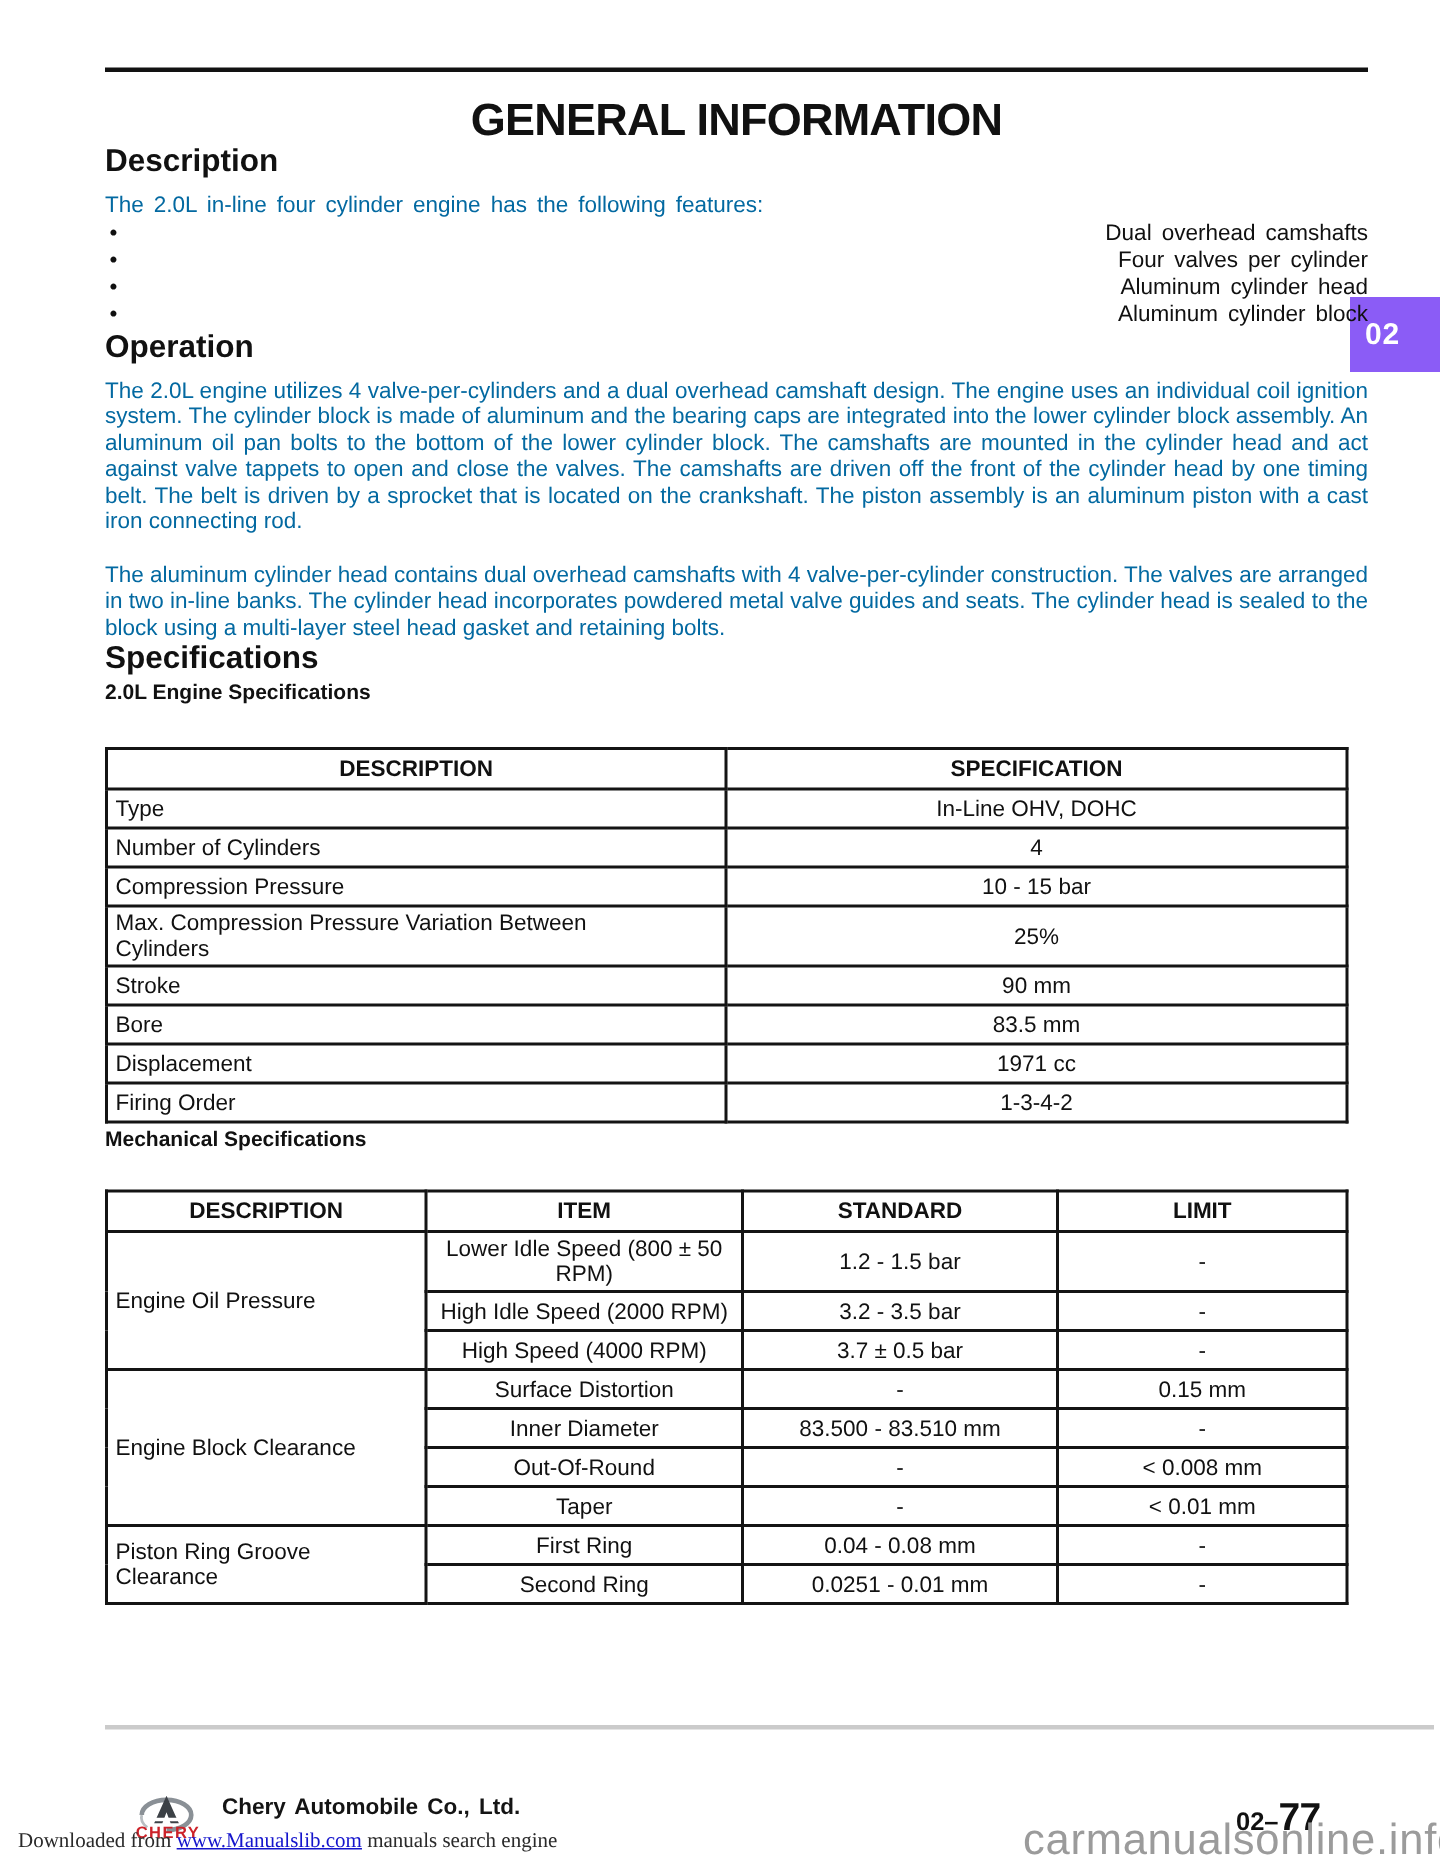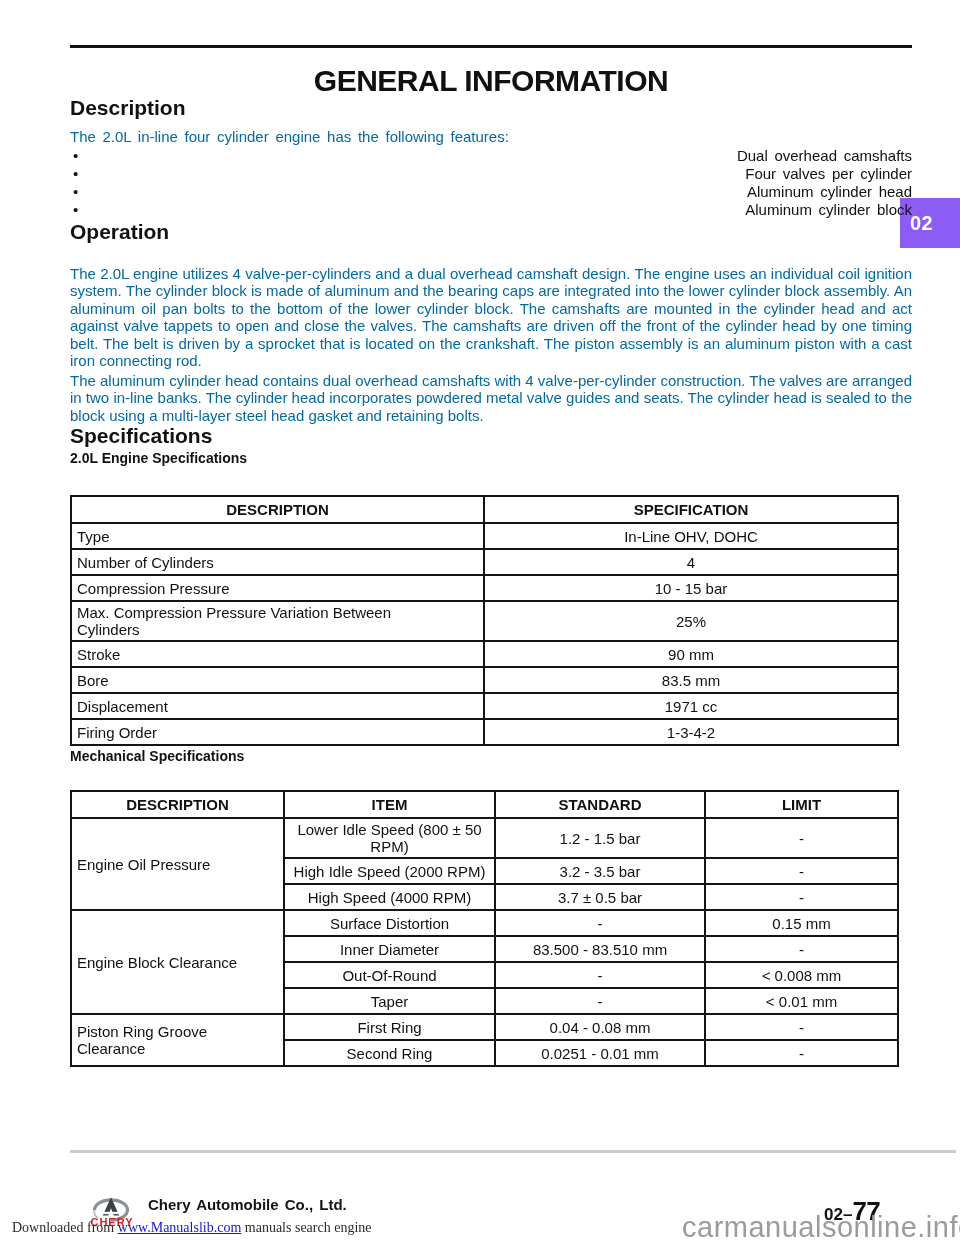--- a/index.html
+++ b/index.html
@@ -44,22 +44,22 @@
     list-style:none;margin:1px 0 0 0;padding:0;text-align:right;
   }
   .feature-list li{
     position:relative;padding-left:20px;
     font-size:15px;line-height:18.3px;word-spacing:2.5px;
   }
   .feature-list li::before{
     content:"\2022";position:absolute;left:3px;top:0;
     font-size:15px;
   }
-  .para{margin-top:21px;text-align:justify;}
-  .para + .para{margin-top:2px;}
+  .para{margin-top:8px;text-align:justify;}
+  .para + .para{margin-top:18px;}
   
   table.spec{
     border-collapse:collapse;
     width:827px;
     margin-top:26px;
     table-layout:fixed;
     font-size:15px;line-height:17px;color:#111;
   }
   table.spec th, table.spec td{
     border:2px solid #141414;

